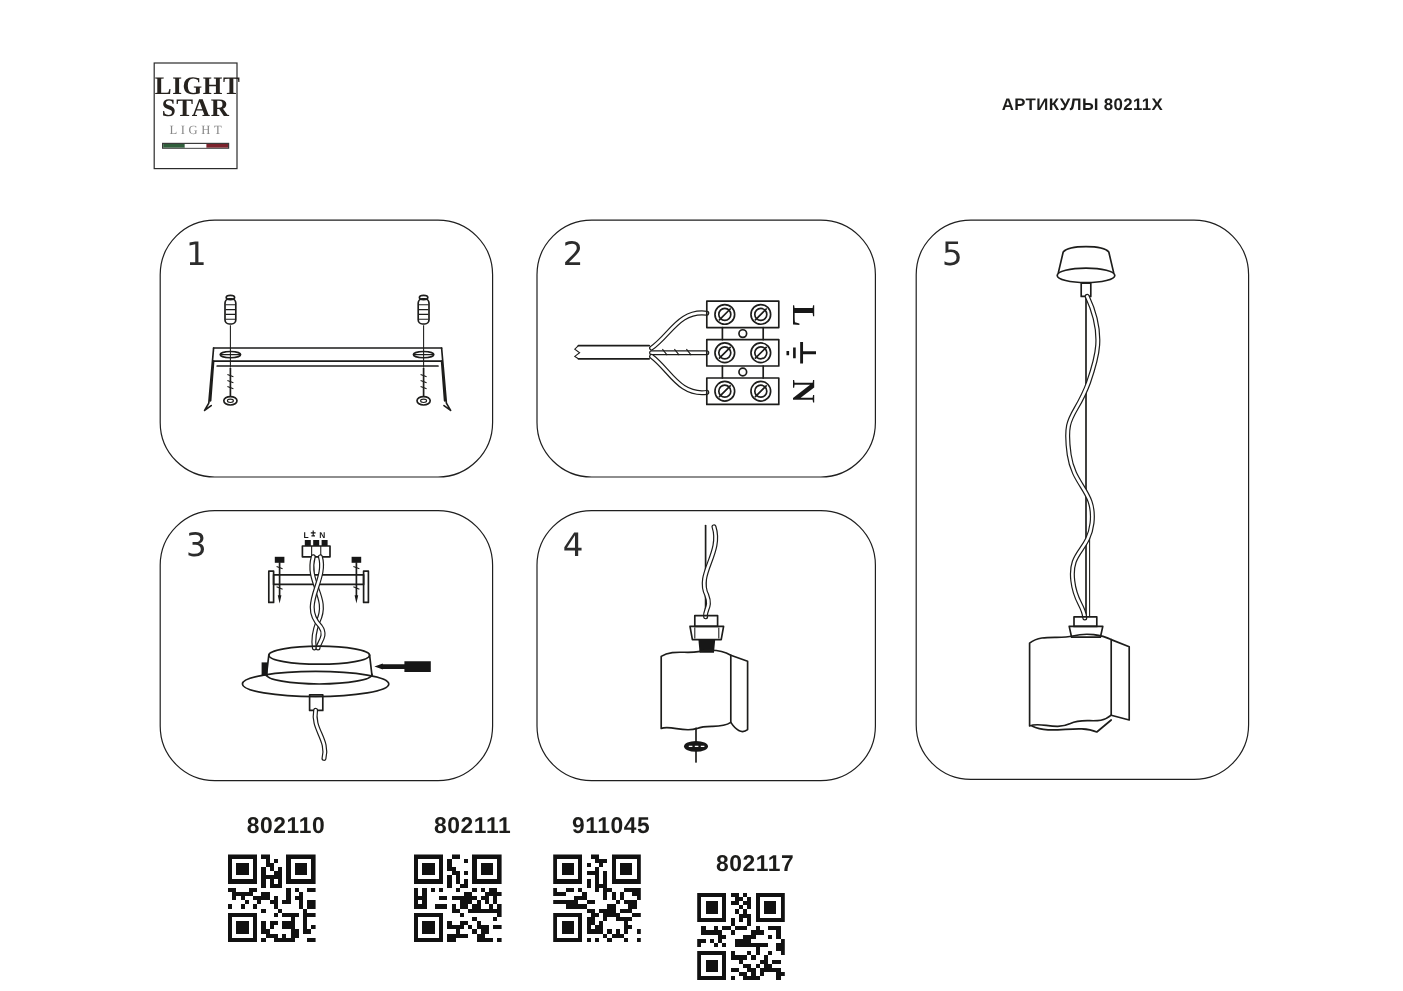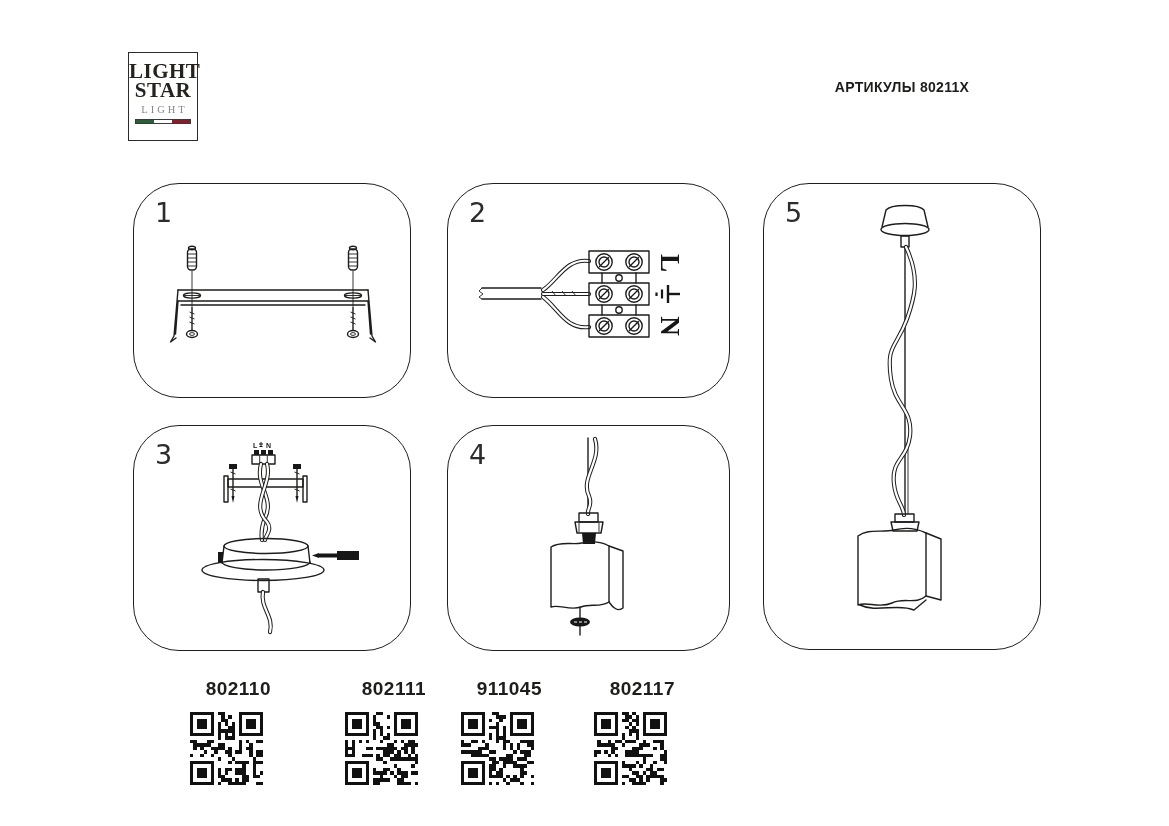--- a/index.html
+++ b/index.html
@@ -275,20 +275,20 @@
     <svg viewBox="0 0 21 21">
         <path d="M0 0h1v1h-1zM1 0h1v1h-1zM2 0h1v1h-1zM3 0h1v1h-1zM4 0h1v1h-1zM5 0h1v1h-1zM6 0h1v1h-1zM9 0h1v1h-1zM10 0h1v1h-1zM14 0h1v1h-1zM15 0h1v1h-1zM16 0h1v1h-1zM17 0h1v1h-1zM18 0h1v1h-1zM19 0h1v1h-1zM20 0h1v1h-1zM0 1h1v1h-1zM6 1h1v1h-1zM8 1h1v1h-1zM12 1h1v1h-1zM14 1h1v1h-1zM20 1h1v1h-1zM0 2h1v1h-1zM2 2h1v1h-1zM3 2h1v1h-1zM4 2h1v1h-1zM6 2h1v1h-1zM8 2h1v1h-1zM14 2h1v1h-1zM16 2h1v1h-1zM17 2h1v1h-1zM18 2h1v1h-1zM20 2h1v1h-1zM0 3h1v1h-1zM2 3h1v1h-1zM3 3h1v1h-1zM4 3h1v1h-1zM6 3h1v1h-1zM8 3h1v1h-1zM9 3h1v1h-1zM14 3h1v1h-1zM16 3h1v1h-1zM17 3h1v1h-1zM18 3h1v1h-1zM20 3h1v1h-1zM0 4h1v1h-1zM2 4h1v1h-1zM3 4h1v1h-1zM4 4h1v1h-1zM6 4h1v1h-1zM9 4h1v1h-1zM10 4h1v1h-1zM12 4h1v1h-1zM14 4h1v1h-1zM16 4h1v1h-1zM17 4h1v1h-1zM18 4h1v1h-1zM20 4h1v1h-1zM0 5h1v1h-1zM6 5h1v1h-1zM8 5h1v1h-1zM10 5h1v1h-1zM14 5h1v1h-1zM20 5h1v1h-1zM0 6h1v1h-1zM1 6h1v1h-1zM2 6h1v1h-1zM3 6h1v1h-1zM4 6h1v1h-1zM5 6h1v1h-1zM6 6h1v1h-1zM8 6h1v1h-1zM10 6h1v1h-1zM12 6h1v1h-1zM14 6h1v1h-1zM15 6h1v1h-1zM16 6h1v1h-1zM17 6h1v1h-1zM18 6h1v1h-1zM19 6h1v1h-1zM20 6h1v1h-1zM8 7h1v1h-1zM11 7h1v1h-1zM12 7h1v1h-1zM0 8h1v1h-1zM2 8h1v1h-1zM4 8h1v1h-1zM6 8h1v1h-1zM10 8h1v1h-1zM14 8h1v1h-1zM16 8h1v1h-1zM18 8h1v1h-1zM19 8h1v1h-1zM0 9h1v1h-1zM2 9h1v1h-1zM12 9h1v1h-1zM13 9h1v1h-1zM17 9h1v1h-1zM18 9h1v1h-1zM19 9h1v1h-1zM20 9h1v1h-1zM0 10h1v1h-1zM1 10h1v1h-1zM2 10h1v1h-1zM6 10h1v1h-1zM7 10h1v1h-1zM9 10h1v1h-1zM10 10h1v1h-1zM11 10h1v1h-1zM12 10h1v1h-1zM13 10h1v1h-1zM14 10h1v1h-1zM16 10h1v1h-1zM17 10h1v1h-1zM19 10h1v1h-1zM0 11h1v1h-1zM2 11h1v1h-1zM11 11h1v1h-1zM12 11h1v1h-1zM13 11h1v1h-1zM15 11h1v1h-1zM17 11h1v1h-1zM19 11h1v1h-1zM0 12h1v1h-1zM1 12h1v1h-1zM2 12h1v1h-1zM5 12h1v1h-1zM6 12h1v1h-1zM7 12h1v1h-1zM9 12h1v1h-1zM11 12h1v1h-1zM12 12h1v1h-1zM14 12h1v1h-1zM15 12h1v1h-1zM18 12h1v1h-1zM20 12h1v1h-1zM9 13h1v1h-1zM10 13h1v1h-1zM13 13h1v1h-1zM14 13h1v1h-1zM15 13h1v1h-1zM16 13h1v1h-1zM17 13h1v1h-1zM18 13h1v1h-1zM19 13h1v1h-1zM20 13h1v1h-1zM0 14h1v1h-1zM1 14h1v1h-1zM2 14h1v1h-1zM3 14h1v1h-1zM4 14h1v1h-1zM5 14h1v1h-1zM6 14h1v1h-1zM11 14h1v1h-1zM20 14h1v1h-1zM0 15h1v1h-1zM6 15h1v1h-1zM14 15h1v1h-1zM19 15h1v1h-1zM0 16h1v1h-1zM2 16h1v1h-1zM3 16h1v1h-1zM4 16h1v1h-1zM6 16h1v1h-1zM8 16h1v1h-1zM11 16h1v1h-1zM12 16h1v1h-1zM15 16h1v1h-1zM0 17h1v1h-1zM2 17h1v1h-1zM3 17h1v1h-1zM4 17h1v1h-1zM6 17h1v1h-1zM8 17h1v1h-1zM9 17h1v1h-1zM10 17h1v1h-1zM11 17h1v1h-1zM13 17h1v1h-1zM15 17h1v1h-1zM16 17h1v1h-1zM17 17h1v1h-1zM19 17h1v1h-1zM20 17h1v1h-1zM0 18h1v1h-1zM2 18h1v1h-1zM3 18h1v1h-1zM4 18h1v1h-1zM6 18h1v1h-1zM10 18h1v1h-1zM14 18h1v1h-1zM16 18h1v1h-1zM17 18h1v1h-1zM0 19h1v1h-1zM6 19h1v1h-1zM8 19h1v1h-1zM9 19h1v1h-1zM10 19h1v1h-1zM11 19h1v1h-1zM12 19h1v1h-1zM15 19h1v1h-1zM16 19h1v1h-1zM0 20h1v1h-1zM1 20h1v1h-1zM2 20h1v1h-1zM3 20h1v1h-1zM4 20h1v1h-1zM5 20h1v1h-1zM6 20h1v1h-1zM8 20h1v1h-1zM9 20h1v1h-1zM15 20h1v1h-1zM16 20h1v1h-1zM17 20h1v1h-1zM18 20h1v1h-1zM20 20h1v1h-1z" fill="#111"></path>
       </svg>
   </div>
   <div class="art-col" style="left:452px;">
     <div class="code">911045</div>
     <svg viewBox="0 0 21 21">
         <path d="M0 0h1v1h-1zM1 0h1v1h-1zM2 0h1v1h-1zM3 0h1v1h-1zM4 0h1v1h-1zM5 0h1v1h-1zM6 0h1v1h-1zM9 0h1v1h-1zM10 0h1v1h-1zM14 0h1v1h-1zM15 0h1v1h-1zM16 0h1v1h-1zM17 0h1v1h-1zM18 0h1v1h-1zM19 0h1v1h-1zM20 0h1v1h-1zM0 1h1v1h-1zM6 1h1v1h-1zM10 1h1v1h-1zM11 1h1v1h-1zM12 1h1v1h-1zM14 1h1v1h-1zM20 1h1v1h-1zM0 2h1v1h-1zM2 2h1v1h-1zM3 2h1v1h-1zM4 2h1v1h-1zM6 2h1v1h-1zM8 2h1v1h-1zM11 2h1v1h-1zM14 2h1v1h-1zM16 2h1v1h-1zM17 2h1v1h-1zM18 2h1v1h-1zM20 2h1v1h-1zM0 3h1v1h-1zM2 3h1v1h-1zM3 3h1v1h-1zM4 3h1v1h-1zM6 3h1v1h-1zM10 3h1v1h-1zM14 3h1v1h-1zM16 3h1v1h-1zM17 3h1v1h-1zM18 3h1v1h-1zM20 3h1v1h-1zM0 4h1v1h-1zM2 4h1v1h-1zM3 4h1v1h-1zM4 4h1v1h-1zM6 4h1v1h-1zM8 4h1v1h-1zM9 4h1v1h-1zM10 4h1v1h-1zM12 4h1v1h-1zM14 4h1v1h-1zM16 4h1v1h-1zM17 4h1v1h-1zM18 4h1v1h-1zM20 4h1v1h-1zM0 5h1v1h-1zM6 5h1v1h-1zM10 5h1v1h-1zM12 5h1v1h-1zM14 5h1v1h-1zM20 5h1v1h-1zM0 6h1v1h-1zM1 6h1v1h-1zM2 6h1v1h-1zM3 6h1v1h-1zM4 6h1v1h-1zM5 6h1v1h-1zM6 6h1v1h-1zM8 6h1v1h-1zM10 6h1v1h-1zM12 6h1v1h-1zM14 6h1v1h-1zM15 6h1v1h-1zM16 6h1v1h-1zM17 6h1v1h-1zM18 6h1v1h-1zM19 6h1v1h-1zM20 6h1v1h-1zM8 7h1v1h-1zM10 7h1v1h-1zM11 7h1v1h-1zM12 7h1v1h-1zM0 8h1v1h-1zM3 8h1v1h-1zM4 8h1v1h-1zM6 8h1v1h-1zM10 8h1v1h-1zM12 8h1v1h-1zM13 8h1v1h-1zM17 8h1v1h-1zM18 8h1v1h-1zM19 8h1v1h-1zM20 8h1v1h-1zM0 9h1v1h-1zM1 9h1v1h-1zM2 9h1v1h-1zM7 9h1v1h-1zM12 9h1v1h-1zM14 9h1v1h-1zM16 9h1v1h-1zM19 9h1v1h-1zM20 9h1v1h-1zM5 10h1v1h-1zM6 10h1v1h-1zM7 10h1v1h-1zM12 10h1v1h-1zM14 10h1v1h-1zM16 10h1v1h-1zM20 10h1v1h-1zM0 11h1v1h-1zM1 11h1v1h-1zM2 11h1v1h-1zM3 11h1v1h-1zM4 11h1v1h-1zM5 11h1v1h-1zM8 11h1v1h-1zM9 11h1v1h-1zM15 11h1v1h-1zM17 11h1v1h-1zM18 11h1v1h-1zM19 11h1v1h-1zM3 12h1v1h-1zM4 12h1v1h-1zM5 12h1v1h-1zM6 12h1v1h-1zM7 12h1v1h-1zM13 12h1v1h-1zM14 12h1v1h-1zM18 12h1v1h-1zM19 12h1v1h-1zM8 13h1v1h-1zM9 13h1v1h-1zM11 13h1v1h-1zM12 13h1v1h-1zM13 13h1v1h-1zM14 13h1v1h-1zM16 13h1v1h-1zM17 13h1v1h-1zM18 13h1v1h-1zM0 14h1v1h-1zM1 14h1v1h-1zM2 14h1v1h-1zM3 14h1v1h-1zM4 14h1v1h-1zM5 14h1v1h-1zM6 14h1v1h-1zM9 14h1v1h-1zM10 14h1v1h-1zM12 14h1v1h-1zM13 14h1v1h-1zM14 14h1v1h-1zM15 14h1v1h-1zM19 14h1v1h-1zM20 14h1v1h-1zM0 15h1v1h-1zM6 15h1v1h-1zM8 15h1v1h-1zM9 15h1v1h-1zM12 15h1v1h-1zM15 15h1v1h-1zM16 15h1v1h-1zM17 15h1v1h-1zM18 15h1v1h-1zM0 16h1v1h-1zM2 16h1v1h-1zM3 16h1v1h-1zM4 16h1v1h-1zM6 16h1v1h-1zM8 16h1v1h-1zM9 16h1v1h-1zM11 16h1v1h-1zM17 16h1v1h-1zM0 17h1v1h-1zM2 17h1v1h-1zM3 17h1v1h-1zM4 17h1v1h-1zM6 17h1v1h-1zM8 17h1v1h-1zM10 17h1v1h-1zM11 17h1v1h-1zM17 17h1v1h-1zM18 17h1v1h-1zM0 18h1v1h-1zM2 18h1v1h-1zM3 18h1v1h-1zM4 18h1v1h-1zM6 18h1v1h-1zM8 18h1v1h-1zM9 18h1v1h-1zM10 18h1v1h-1zM11 18h1v1h-1zM13 18h1v1h-1zM15 18h1v1h-1zM17 18h1v1h-1zM20 18h1v1h-1zM0 19h1v1h-1zM6 19h1v1h-1zM12 19h1v1h-1zM14 19h1v1h-1zM15 19h1v1h-1zM16 19h1v1h-1zM0 20h1v1h-1zM1 20h1v1h-1zM2 20h1v1h-1zM3 20h1v1h-1zM4 20h1v1h-1zM5 20h1v1h-1zM6 20h1v1h-1zM8 20h1v1h-1zM10 20h1v1h-1zM13 20h1v1h-1zM17 20h1v1h-1zM20 20h1v1h-1z" fill="#111"></path>
       </svg>
   </div>
-  <div class="art-col" style="left:585px;">
+  <div class="art-col" style="left:572px;margin-top:32px;">
     <div class="code">802117</div>
     <svg viewBox="0 0 21 21">
         <path d="M0 0h1v1h-1zM1 0h1v1h-1zM2 0h1v1h-1zM3 0h1v1h-1zM4 0h1v1h-1zM5 0h1v1h-1zM6 0h1v1h-1zM8 0h1v1h-1zM9 0h1v1h-1zM11 0h1v1h-1zM14 0h1v1h-1zM15 0h1v1h-1zM16 0h1v1h-1zM17 0h1v1h-1zM18 0h1v1h-1zM19 0h1v1h-1zM20 0h1v1h-1zM0 1h1v1h-1zM6 1h1v1h-1zM9 1h1v1h-1zM10 1h1v1h-1zM12 1h1v1h-1zM14 1h1v1h-1zM20 1h1v1h-1zM0 2h1v1h-1zM2 2h1v1h-1zM3 2h1v1h-1zM4 2h1v1h-1zM6 2h1v1h-1zM8 2h1v1h-1zM9 2h1v1h-1zM11 2h1v1h-1zM12 2h1v1h-1zM14 2h1v1h-1zM16 2h1v1h-1zM17 2h1v1h-1zM18 2h1v1h-1zM20 2h1v1h-1zM0 3h1v1h-1zM2 3h1v1h-1zM3 3h1v1h-1zM4 3h1v1h-1zM6 3h1v1h-1zM10 3h1v1h-1zM12 3h1v1h-1zM14 3h1v1h-1zM16 3h1v1h-1zM17 3h1v1h-1zM18 3h1v1h-1zM20 3h1v1h-1zM0 4h1v1h-1zM2 4h1v1h-1zM3 4h1v1h-1zM4 4h1v1h-1zM6 4h1v1h-1zM9 4h1v1h-1zM11 4h1v1h-1zM14 4h1v1h-1zM16 4h1v1h-1zM17 4h1v1h-1zM18 4h1v1h-1zM20 4h1v1h-1zM0 5h1v1h-1zM6 5h1v1h-1zM10 5h1v1h-1zM11 5h1v1h-1zM12 5h1v1h-1zM14 5h1v1h-1zM20 5h1v1h-1zM0 6h1v1h-1zM1 6h1v1h-1zM2 6h1v1h-1zM3 6h1v1h-1zM4 6h1v1h-1zM5 6h1v1h-1zM6 6h1v1h-1zM8 6h1v1h-1zM10 6h1v1h-1zM12 6h1v1h-1zM14 6h1v1h-1zM15 6h1v1h-1zM16 6h1v1h-1zM17 6h1v1h-1zM18 6h1v1h-1zM19 6h1v1h-1zM20 6h1v1h-1zM8 7h1v1h-1zM12 7h1v1h-1zM1 8h1v1h-1zM4 8h1v1h-1zM6 8h1v1h-1zM7 8h1v1h-1zM9 8h1v1h-1zM10 8h1v1h-1zM11 8h1v1h-1zM14 8h1v1h-1zM17 8h1v1h-1zM18 8h1v1h-1zM19 8h1v1h-1zM1 9h1v1h-1zM2 9h1v1h-1zM3 9h1v1h-1zM4 9h1v1h-1zM5 9h1v1h-1zM8 9h1v1h-1zM13 9h1v1h-1zM14 9h1v1h-1zM15 9h1v1h-1zM19 9h1v1h-1zM5 10h1v1h-1zM6 10h1v1h-1zM11 10h1v1h-1zM12 10h1v1h-1zM13 10h1v1h-1zM17 10h1v1h-1zM19 10h1v1h-1zM0 11h1v1h-1zM1 11h1v1h-1zM3 11h1v1h-1zM5 11h1v1h-1zM9 11h1v1h-1zM10 11h1v1h-1zM11 11h1v1h-1zM12 11h1v1h-1zM20 11h1v1h-1zM0 12h1v1h-1zM4 12h1v1h-1zM6 12h1v1h-1zM9 12h1v1h-1zM10 12h1v1h-1zM11 12h1v1h-1zM12 12h1v1h-1zM13 12h1v1h-1zM14 12h1v1h-1zM15 12h1v1h-1zM16 12h1v1h-1zM19 12h1v1h-1zM20 12h1v1h-1zM14 13h1v1h-1zM19 13h1v1h-1zM20 13h1v1h-1zM0 14h1v1h-1zM1 14h1v1h-1zM2 14h1v1h-1zM3 14h1v1h-1zM4 14h1v1h-1zM5 14h1v1h-1zM6 14h1v1h-1zM8 14h1v1h-1zM12 14h1v1h-1zM14 14h1v1h-1zM17 14h1v1h-1zM20 14h1v1h-1zM0 15h1v1h-1zM6 15h1v1h-1zM8 15h1v1h-1zM9 15h1v1h-1zM10 15h1v1h-1zM11 15h1v1h-1zM13 15h1v1h-1zM16 15h1v1h-1zM0 16h1v1h-1zM2 16h1v1h-1zM3 16h1v1h-1zM4 16h1v1h-1zM6 16h1v1h-1zM10 16h1v1h-1zM15 16h1v1h-1zM16 16h1v1h-1zM18 16h1v1h-1zM19 16h1v1h-1zM0 17h1v1h-1zM2 17h1v1h-1zM3 17h1v1h-1zM4 17h1v1h-1zM6 17h1v1h-1zM11 17h1v1h-1zM12 17h1v1h-1zM14 17h1v1h-1zM16 17h1v1h-1zM17 17h1v1h-1zM0 18h1v1h-1zM2 18h1v1h-1zM3 18h1v1h-1zM4 18h1v1h-1zM6 18h1v1h-1zM8 18h1v1h-1zM9 18h1v1h-1zM12 18h1v1h-1zM13 18h1v1h-1zM15 18h1v1h-1zM16 18h1v1h-1zM17 18h1v1h-1zM18 18h1v1h-1zM19 18h1v1h-1zM0 19h1v1h-1zM6 19h1v1h-1zM10 19h1v1h-1zM11 19h1v1h-1zM13 19h1v1h-1zM15 19h1v1h-1zM19 19h1v1h-1zM20 19h1v1h-1zM0 20h1v1h-1zM1 20h1v1h-1zM2 20h1v1h-1zM3 20h1v1h-1zM4 20h1v1h-1zM5 20h1v1h-1zM6 20h1v1h-1zM8 20h1v1h-1zM11 20h1v1h-1zM12 20h1v1h-1zM13 20h1v1h-1zM14 20h1v1h-1zM19 20h1v1h-1z" fill="#111"></path>
       </svg>
   </div>
 
 </div>
 
 </body></html>

